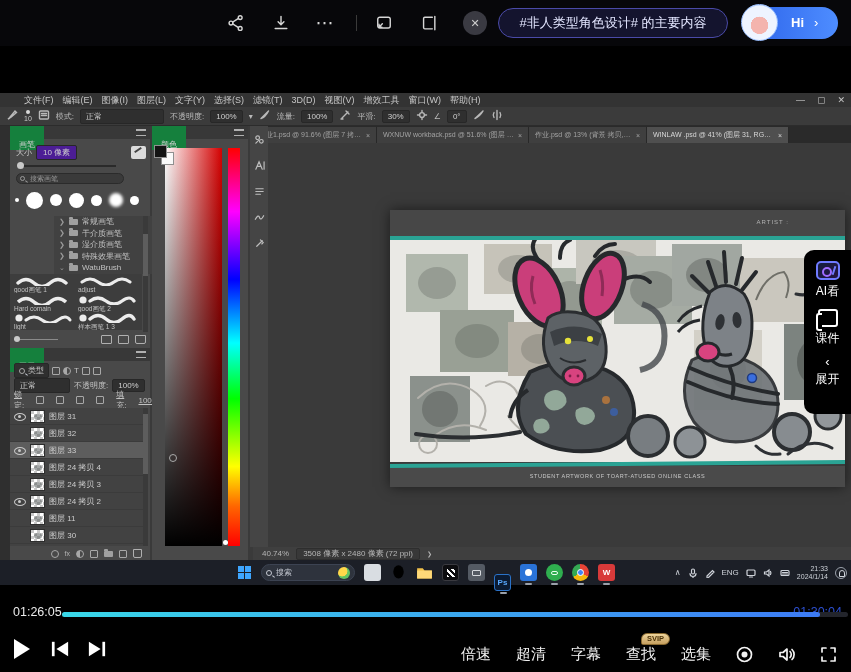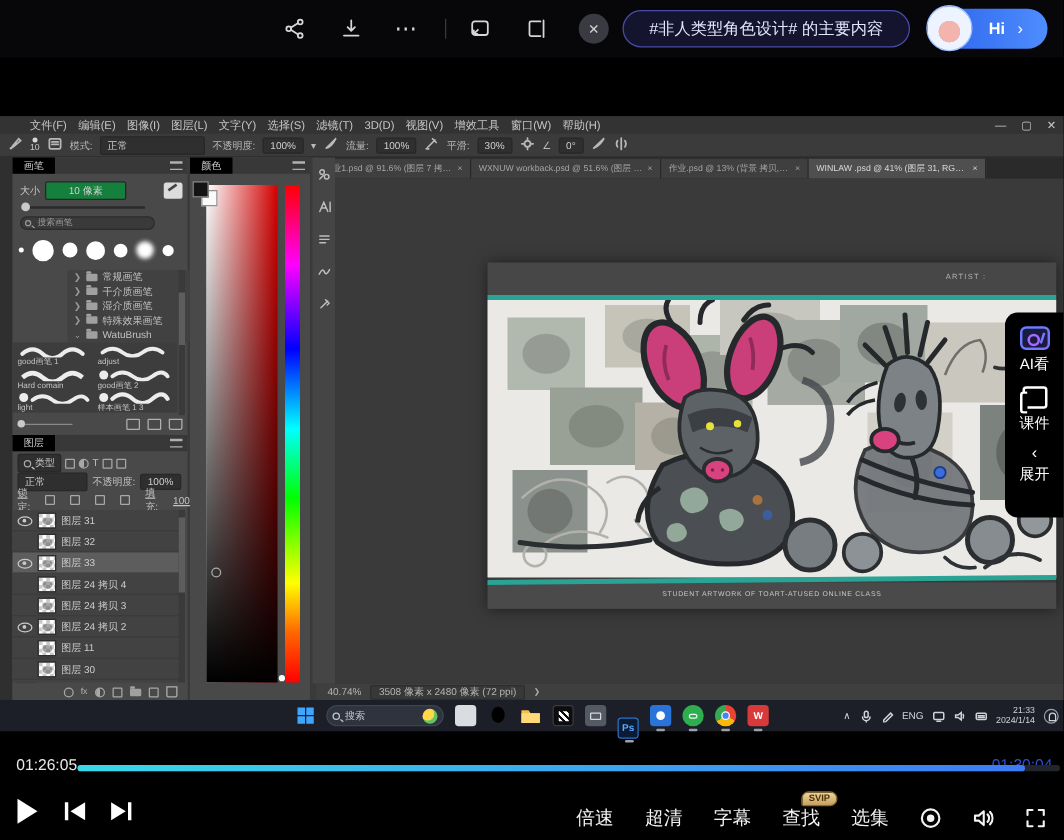--- a/index.html
+++ b/index.html
@@ -33,25 +33,25 @@
   .doctab{height:16px;display:flex;align-items:center;gap:4px;padding:0 6px;background:#3f3f3f;border-right:1px solid #282828;font-size:7px;color:#a3a3a3;white-space:nowrap;overflow:hidden;flex:none;}
   .doctab span.lbl{overflow:hidden;text-overflow:ellipsis;}
   .doctab.active{background:#4f4f4f;color:#d8d8d8;}
   .t1{max-width:124px}.t2{max-width:152px}.t3{max-width:118px}.t4{max-width:142px}
 
   .toolstrip{position:absolute;left:0;top:33px;bottom:0;width:10px;background:#2f2f2f;}
 
   
   .panel{position:absolute;background:#494949;}
   .ptabs{height:13px;background:#383838;display:flex;position:relative;}
-  .ptab{background:#000000;color:#d2d2d2;font-size:8px;line-height:13px;padding:0 9px;}
+  .ptab{background:#15803d;color:#d2d2d2;font-size:8px;line-height:13px;padding:12px 9px;}
   .pmenu{position:absolute;right:4px;top:3px;width:10px;height:7px;border-top:2px solid #b0b0b0;border-bottom:1px solid #b0b0b0;}
   .brushpanel{left:10px;top:33px;width:140px;height:222px;}
   .bp-sizerow{position:absolute;left:6px;top:19px;right:4px;height:14px;display:flex;align-items:center;gap:4px;font-size:8px;color:#c9c9c9;}
-  .bp-sizeval{background:#15803d;border:1px solid #272727;border-radius:2px;padding:1px 18px;color:#cfcfcf;}
+  .bp-sizeval{background:#4c1d95;border:1px solid #272727;border-radius:2px;padding:1px 6px;color:#cfcfcf;}
   .bp-reset{margin-left:auto;width:15px;height:13px;background:#dcdcdc;border-radius:2px;position:relative;}
   .bp-reset:after{content:"";position:absolute;left:3px;top:3px;width:8px;height:2px;background:#444;transform:rotate(-35deg);}
   .bp-slider{position:absolute;left:8px;top:39px;width:98px;height:2px;background:#2a2a2a;}
   .bp-knob{position:absolute;left:-1px;top:-3px;width:7px;height:7px;border-radius:50%;background:#c9c9c9;}
   .bp-search{position:absolute;left:6px;top:47px;width:108px;height:11px;background:#3a3a3a;border:1px solid #2b2b2b;border-radius:6px;font-size:7px;color:#9a9a9a;line-height:10px;padding-left:13px;position:absolute;}
   .bp-lens{position:absolute;left:3px;top:2px;width:5px;height:5px;border:1px solid #9a9a9a;border-radius:50%;}
   .bp-lens:after{content:"";position:absolute;left:4px;top:4px;width:3px;height:1px;background:#9a9a9a;transform:rotate(40deg);}
   .bp-tips{position:absolute;left:5px;top:62px;right:4px;height:24px;display:flex;align-items:center;gap:7px;}
   .tip{background:#fff;border-radius:50%;flex:none;}
   .bp-groups{position:absolute;left:0;top:90px;width:132px;height:58px;background:#414141;font-size:8px;color:#c2c2c2;margin-left:44px;}

